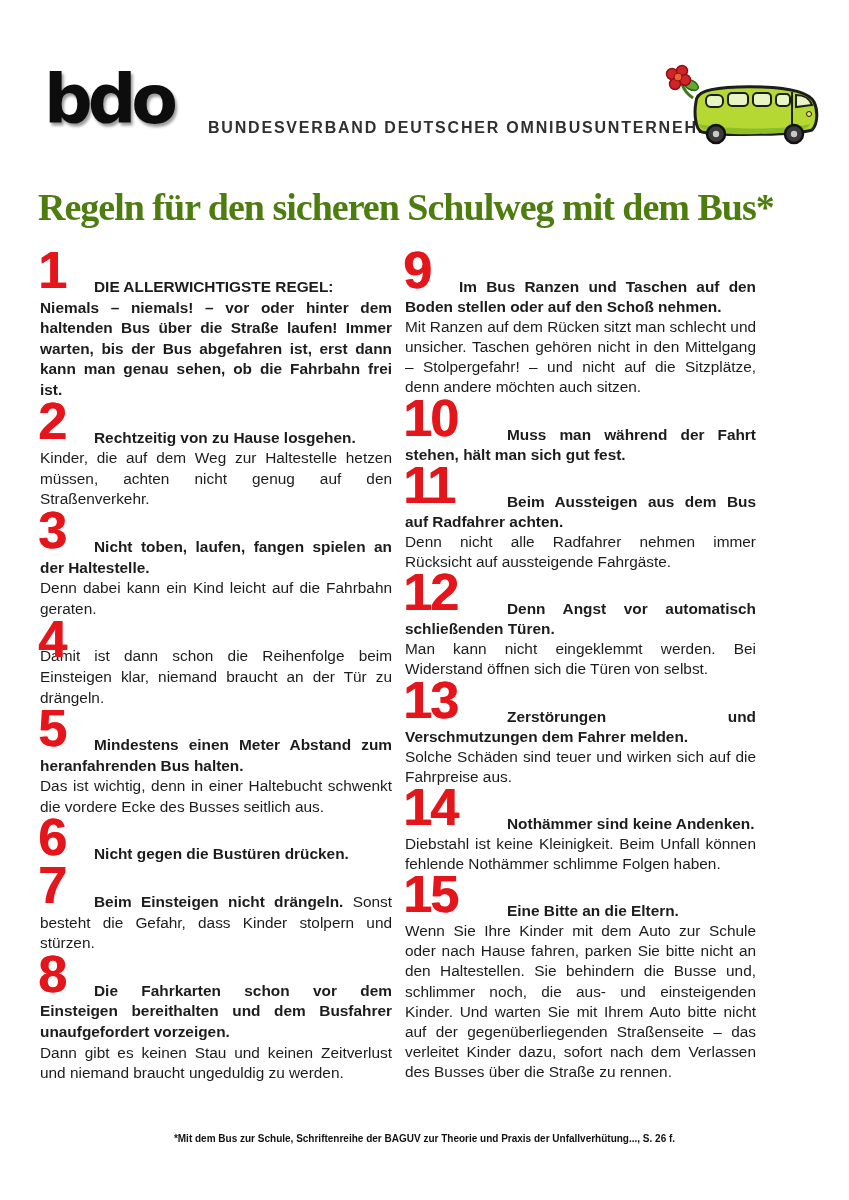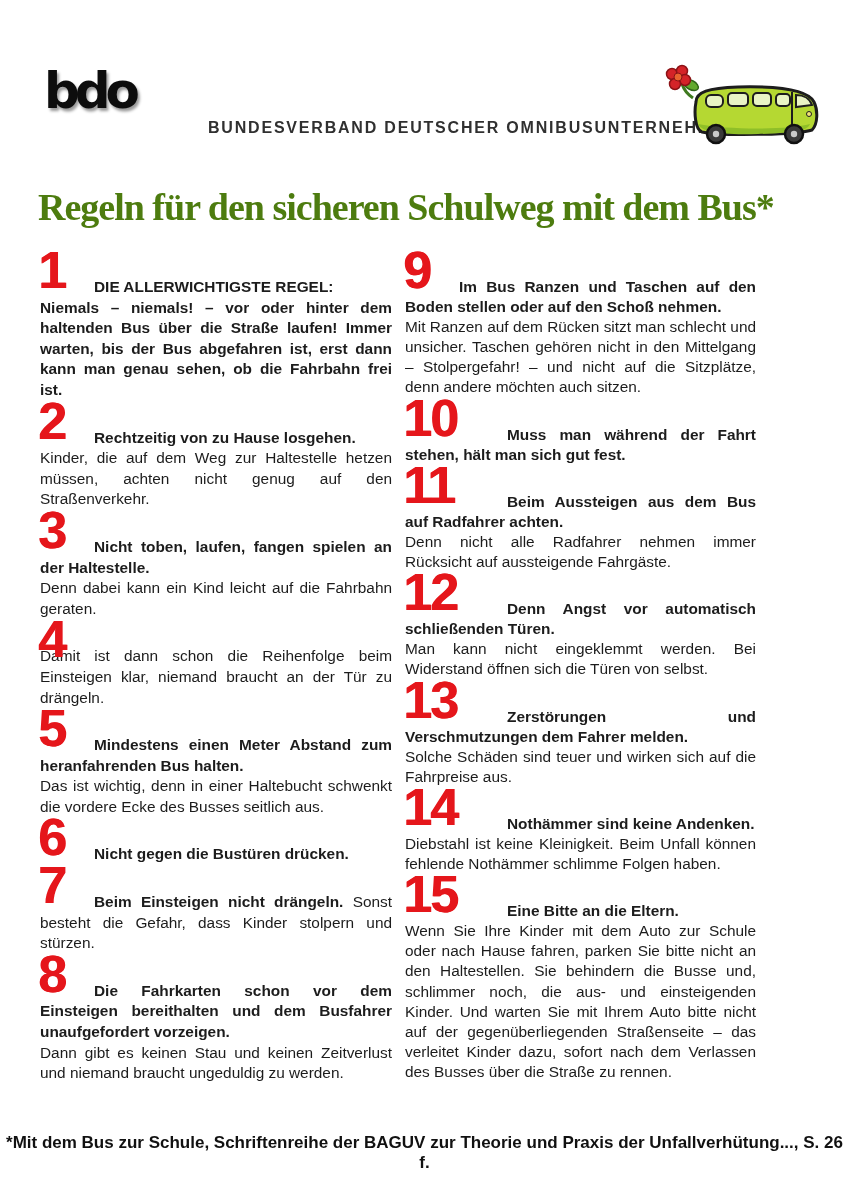--- a/index.html
+++ b/index.html
@@ -10,21 +10,21 @@
     background:#ffffff;
     font-family:"Liberation Sans", sans-serif;
     color:#1c1c1c;
     overflow:hidden;
   }
 
   
   .logo {
     position:absolute; left:44px; top:66px;
     font-family:"DejaVu Sans", sans-serif;
-    font-weight:bold; font-size:50px; line-height:1;
+    font-weight:bold; font-size:68px; line-height:1;
     letter-spacing:-5px; color:#0d0d0d;
     text-shadow:2px 3px 3px #9a9a9a;
   }
   .assoc {
     position:absolute; left:208px; top:119px;
     font-size:16px; font-weight:bold;
     letter-spacing:1.8px; color:#303030;
     white-space:nowrap;
   }
   .bus-wrap { position:absolute; left:658px; top:62px; }
@@ -56,21 +56,21 @@
   .ind2 .rule-head, .ind2 .rule-para { text-indent:102px; }
   .rule-body { display:block; font-weight:normal; }
   .bold-body .rule-body { font-weight:bold; }
   .rule-para { margin:0; }
   .rule-para .rule-head { display:inline; }
   .rule-para .rule-body { display:inline; }
 
   
   .footnote {
     position:absolute; left:0; right:0; top:1133px;
-    text-align:center; font-size:17px; font-weight:bold; color:#111;
+    text-align:center; font-size:10px; font-weight:bold; color:#111;
   }
 </style>
 </head>
 <body>
 
 <div class="page">
 
   <div class="logo">bdo</div>
   <div class="assoc">BUNDESVERBAND DEUTSCHER OMNIBUSUNTERNEHMER E.V.</div>
 

